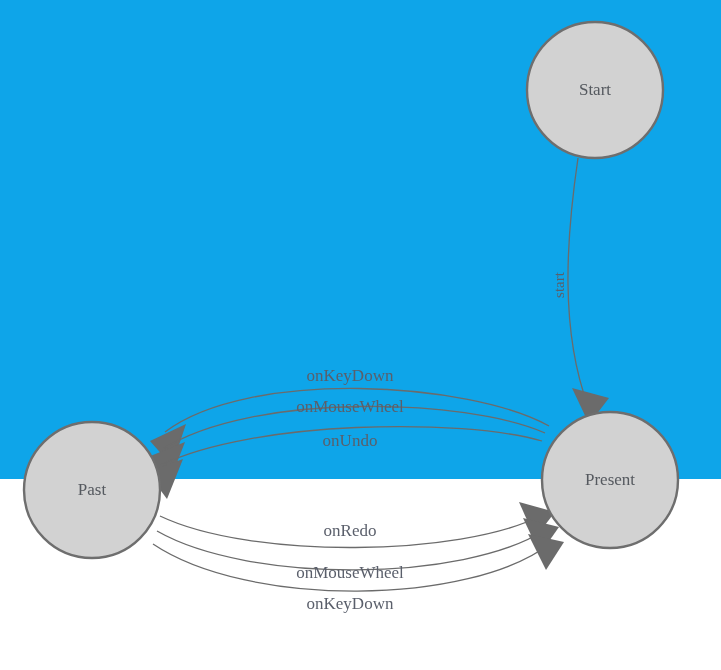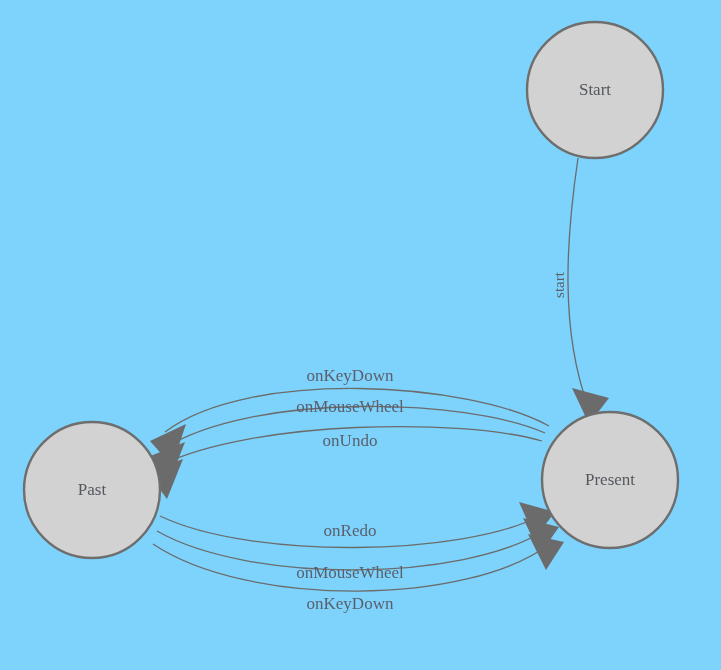--- a/index.html
+++ b/index.html
@@ -10,22 +10,22 @@
   }
   body {
     width: 721px;
     height: 670px;
     overflow: hidden;
     font-family: "Liberation Serif", "DejaVu Serif", serif;
   }
   #diagram-root {
     position: relative;
     width: 721px;
-    height: 670px;
-    background: #7dd3fc;
+    height: 479px;
+    background: #0ea5e9;
   }
   svg#state-machine-svg {
     display: block;
     width: 721px;
     height: 670px;
   }
   .node-circle {
     fill: #d2d2d2;
     stroke: #6e6e6e;
     stroke-width: 2.4;

